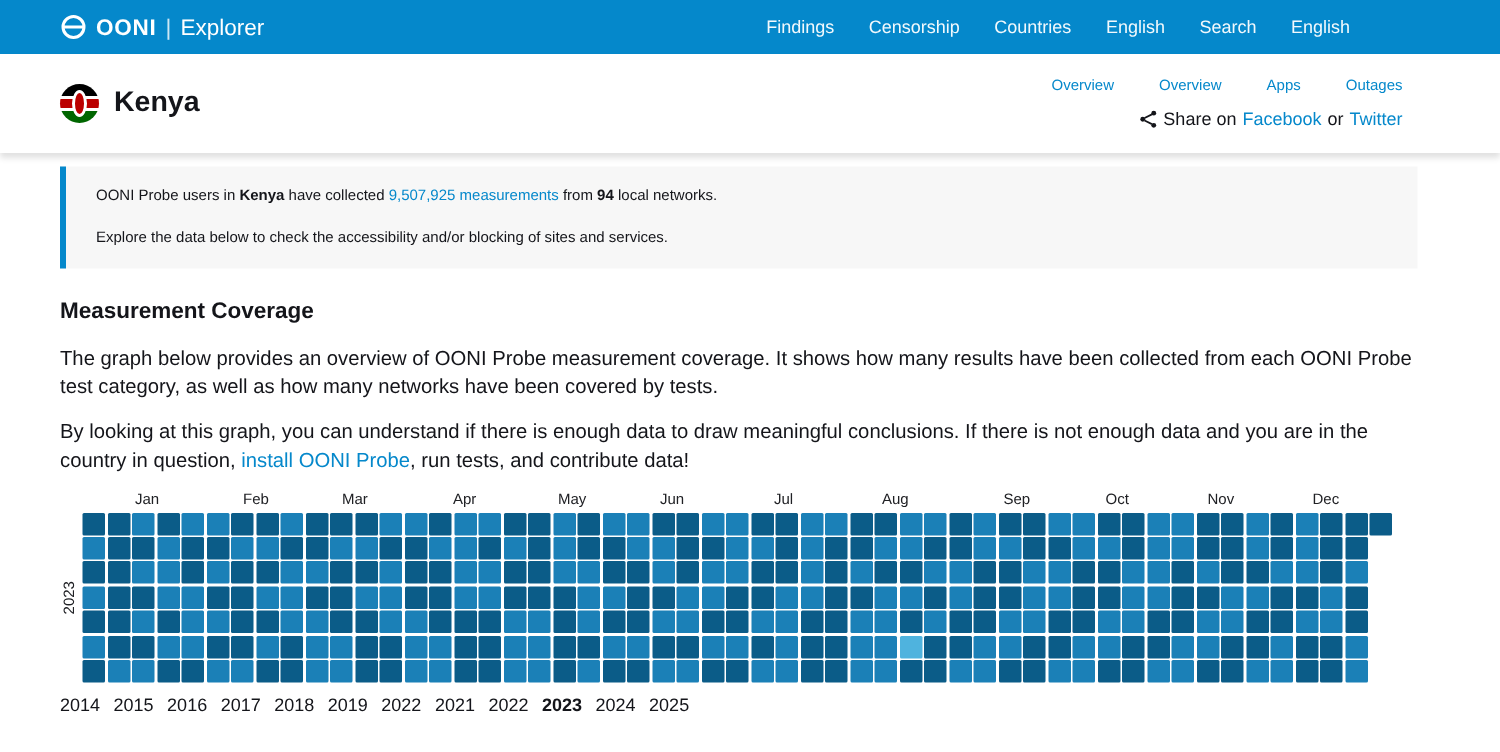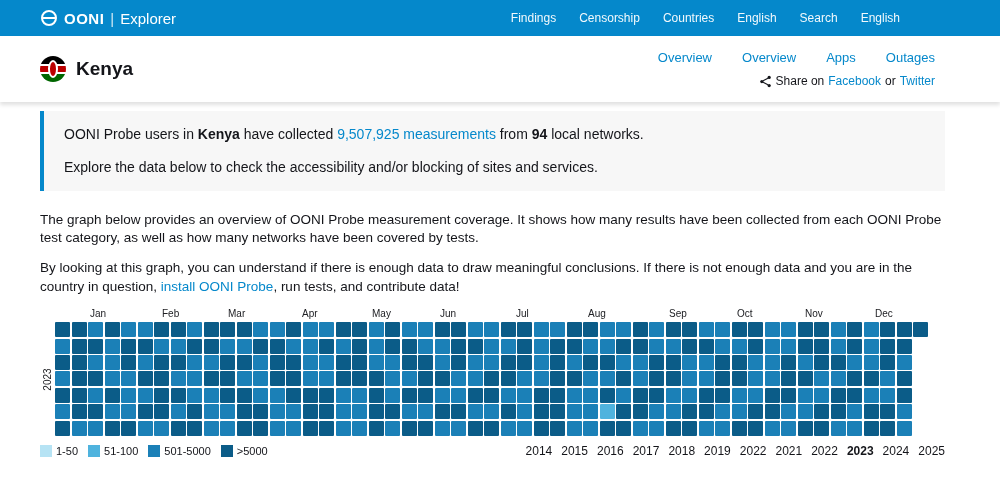--- a/index.html
+++ b/index.html
@@ -34,28 +34,28 @@
     background:linear-gradient(180deg,#000 0 32%,#fff 32% 38%,#bb0000 38% 62%,#fff 62% 68%,#006600 68% 100%);
     flex:0 0 auto;
   }
   .flag::after {
     content:''; position:absolute; left:50%; top:50%; transform:translate(-50%,-50%);
     width:6px; height:14px; background:#bb0000; border:2px solid #fff; border-radius:50%;
   }
   h1.country-name { margin:0; font-size:19px; font-weight:600; }
   .country-right { display:flex; flex-direction:column; align-items:flex-end; gap:9px; }
   .country-tabs { display:flex; gap:30px; }
-  .country-tabs a { font-size:13px; }
+  .country-tabs a { font-size:10px; }
   .share-row { display:flex; align-items:center; gap:4px; font-size:12px; color:#14151a; }
   .share-row a { font-size:12px; }
 
   
   .summary-box {
     margin:9px 55px 0 40px; background:#f7f7f7; border-left:4px solid #0588cb;
-    padding:13px 20px; font-size:14px; line-height:1.45;
+    padding:13px 20px; font-size:10px; line-height:1.45;
   }
   .summary-box p { margin:0; }
   .summary-box p + p { margin-top:13px; }
 
   
   .coverage { margin:20px 55px 0 40px; }
   .coverage h2 { margin:0 0 14px; font-size:15px; font-weight:700; }
   .coverage p { margin:0 0 11px; font-size:13.5px; line-height:1.4; }
 
   
@@ -126,20 +126,21 @@
     </div>
   </div>
 </header>
 
 <section class="summary-box">
   <p><span>OONI Probe users in </span><b>Kenya</b><span> have collected </span><a>9,507,925 measurements</a><span> from </span><b>94</b><span> local networks.</span></p>
   <p>Explore the data below to check the accessibility and/or blocking of sites and services.</p>
 </section>
 
 <section class="coverage">
+  <h2>Measurement Coverage</h2>
   <p>The graph below provides an overview of OONI Probe measurement coverage. It shows how many results have been collected from each OONI Probe test category, as well as how many networks have been covered by tests.</p>
   <p><span>By looking at this graph, you can understand if there is enough data to draw meaningful conclusions. If there is not enough data and you are in the country in question, </span><a>install OONI Probe</a><span>, run tests, and contribute data!</span></p>
 </section>
 
 <section class="chart">
   <div class="months" id="months">
       <span style="left: 35px;">Jan</span>
       <span style="left: 107px;">Feb</span>
       <span style="left: 173px;">Mar</span>
       <span style="left: 247px;">Apr</span>
@@ -532,38 +533,20 @@
           <div class="hm-cell" style="background: rgb(11, 92, 136);"></div>
           <div class="hm-cell" style="background: rgb(27, 128, 183);"></div>
           <div class="hm-cell" style="background: rgb(27, 128, 183);"></div>
           <div class="hm-cell" style="background: rgb(11, 92, 136);"></div>
           <div class="hm-cell" style="background: rgb(11, 92, 136);"></div>
           <div class="hm-cell" style="background: rgb(27, 128, 183);"></div>
         </div>
       </div>
   </div>
   <div class="chart-footer">
-    <div class="legend" id="legend">
-        <div class="legend-item">
-          <span class="legend-swatch" style="background: rgb(182, 227, 244);"></span>
-          <span>1-50</span>
-        </div>
-        <div class="legend-item">
-          <span class="legend-swatch" style="background: rgb(79, 179, 222);"></span>
-          <span>51-100</span>
-        </div>
-        <div class="legend-item">
-          <span class="legend-swatch" style="background: rgb(27, 128, 183);"></span>
-          <span>501-5000</span>
-        </div>
-        <div class="legend-item">
-          <span class="legend-swatch" style="background: rgb(11, 92, 136);"></span>
-          <span>&gt;5000</span>
-        </div>
-      </div>
     <div class="years" id="years">
         <span>2014</span>
         <span>2015</span>
         <span>2016</span>
         <span>2017</span>
         <span>2018</span>
         <span>2019</span>
         <span>2022</span>
         <span>2021</span>
         <span>2022</span>

